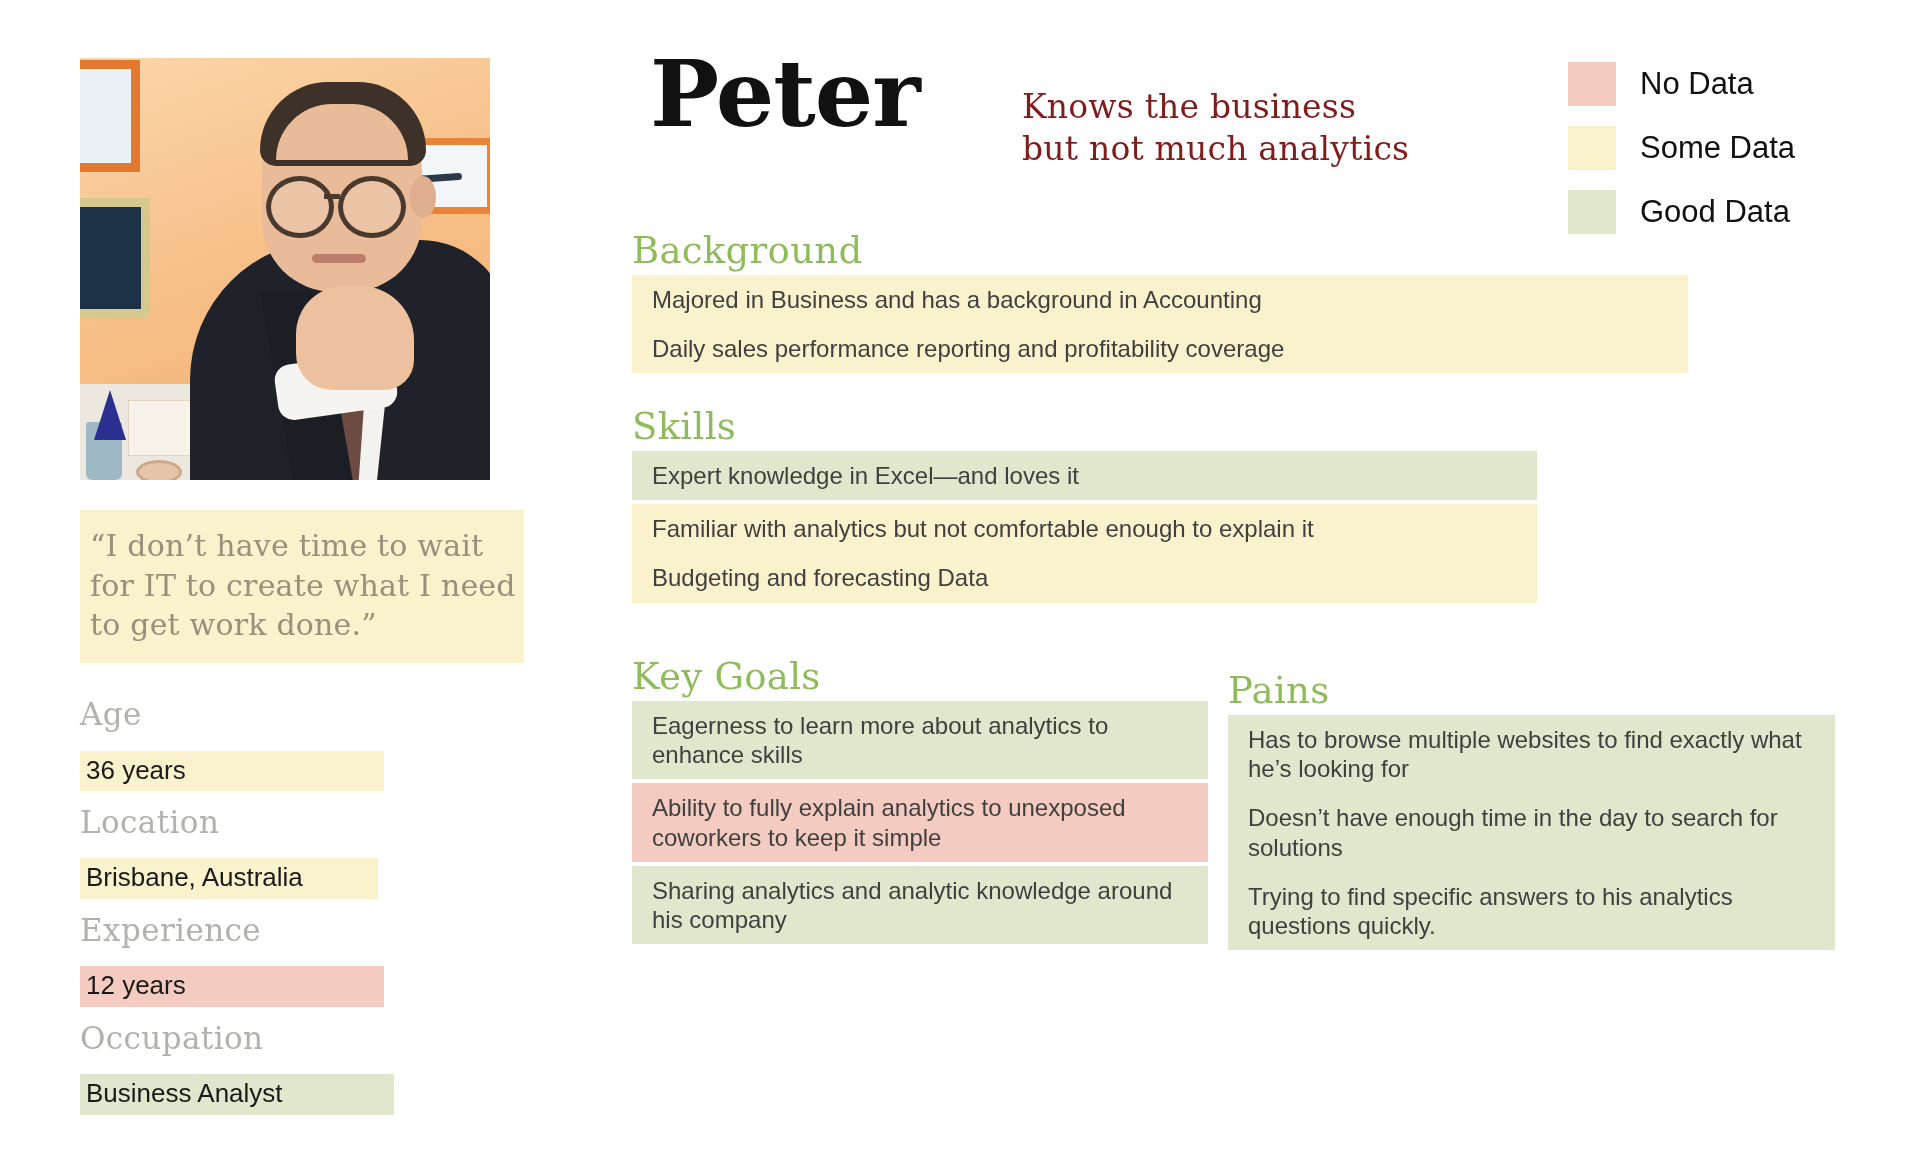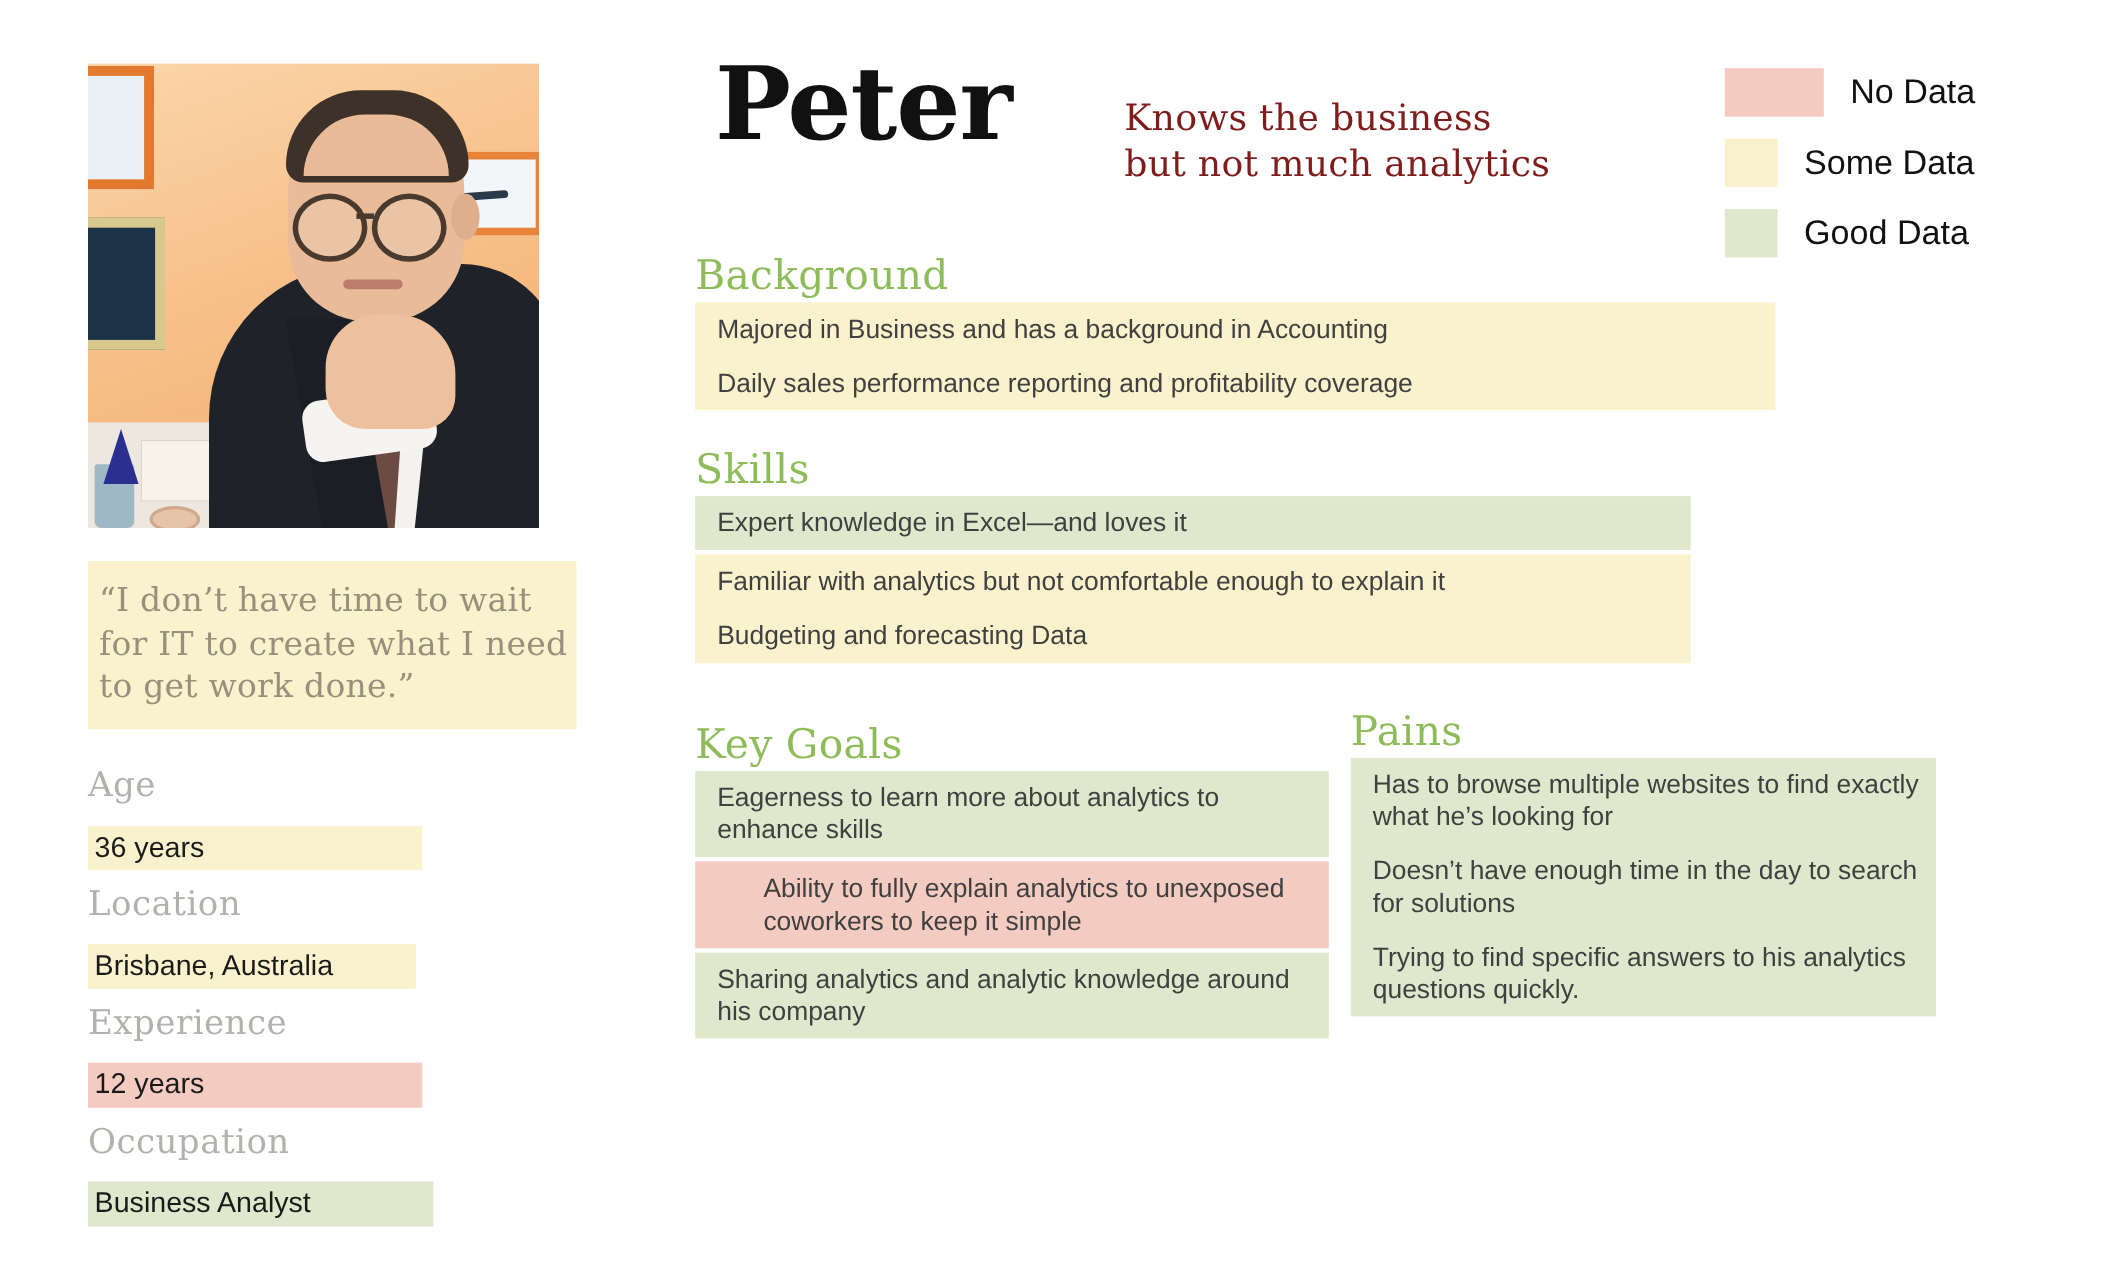--- a/index.html
+++ b/index.html
@@ -9,21 +9,21 @@
   }
   body {
     width: 1910px;
     height: 1168px;
     position: relative;
     font-family: "Liberation Sans", sans-serif;
     overflow: hidden;
   }
 
   
-  .bg-no    { background: #f4cbc0; padding-left: 42px; }
+  .bg-no    { background: #f4cbc0; }
   .bg-some  { background: #faf2cc; }
   .bg-good  { background: #dfe8cc; }
 
   
   #left-column {
     position: absolute;
     left: 80px;
     top: 58px;
     width: 520px;
   }
@@ -275,39 +275,39 @@
     font-size: 24px;
     line-height: 1.22;
     color: #404040;
     padding: 10px 14px 10px 20px;
   }
 
   #section-background {
     position: absolute;
     left: 632px;
     top: 232px;
-    width: 982px;
+    width: 1056px;
   }
   #section-skills {
     position: absolute;
     left: 632px;
     top: 408px;
     width: 905px;
   }
   #section-keygoals {
     position: absolute;
     left: 632px;
     top: 658px;
     width: 576px;
   }
   #section-pains {
     position: absolute;
     left: 1228px;
-    top: 646px;
-    width: 532px;
+    top: 672px;
+    width: 607px;
   }
   .block-group { overflow: hidden; }
   .spacer-4 { height: 4px; }
 </style>
 </head>
 <body>
 
 <div id="left-column">
 
   <div id="persona-photo">

